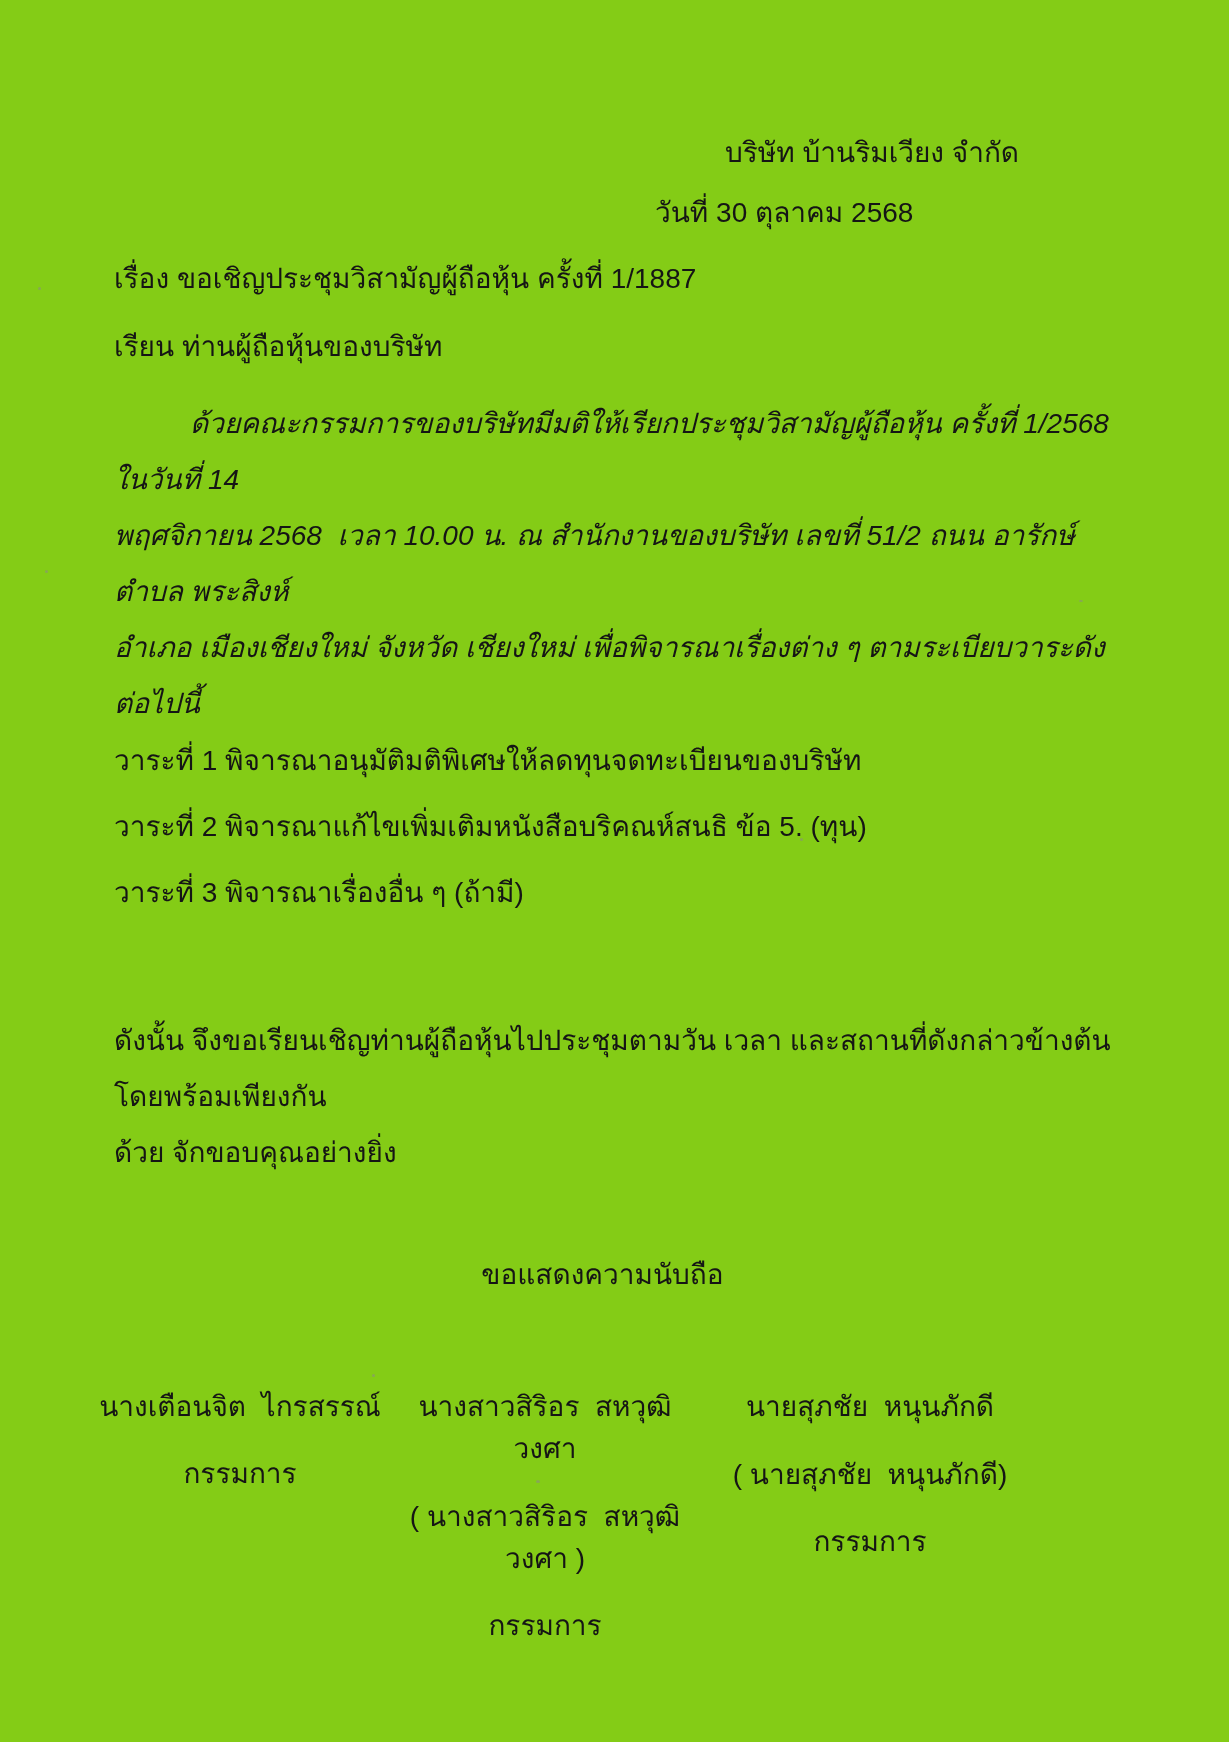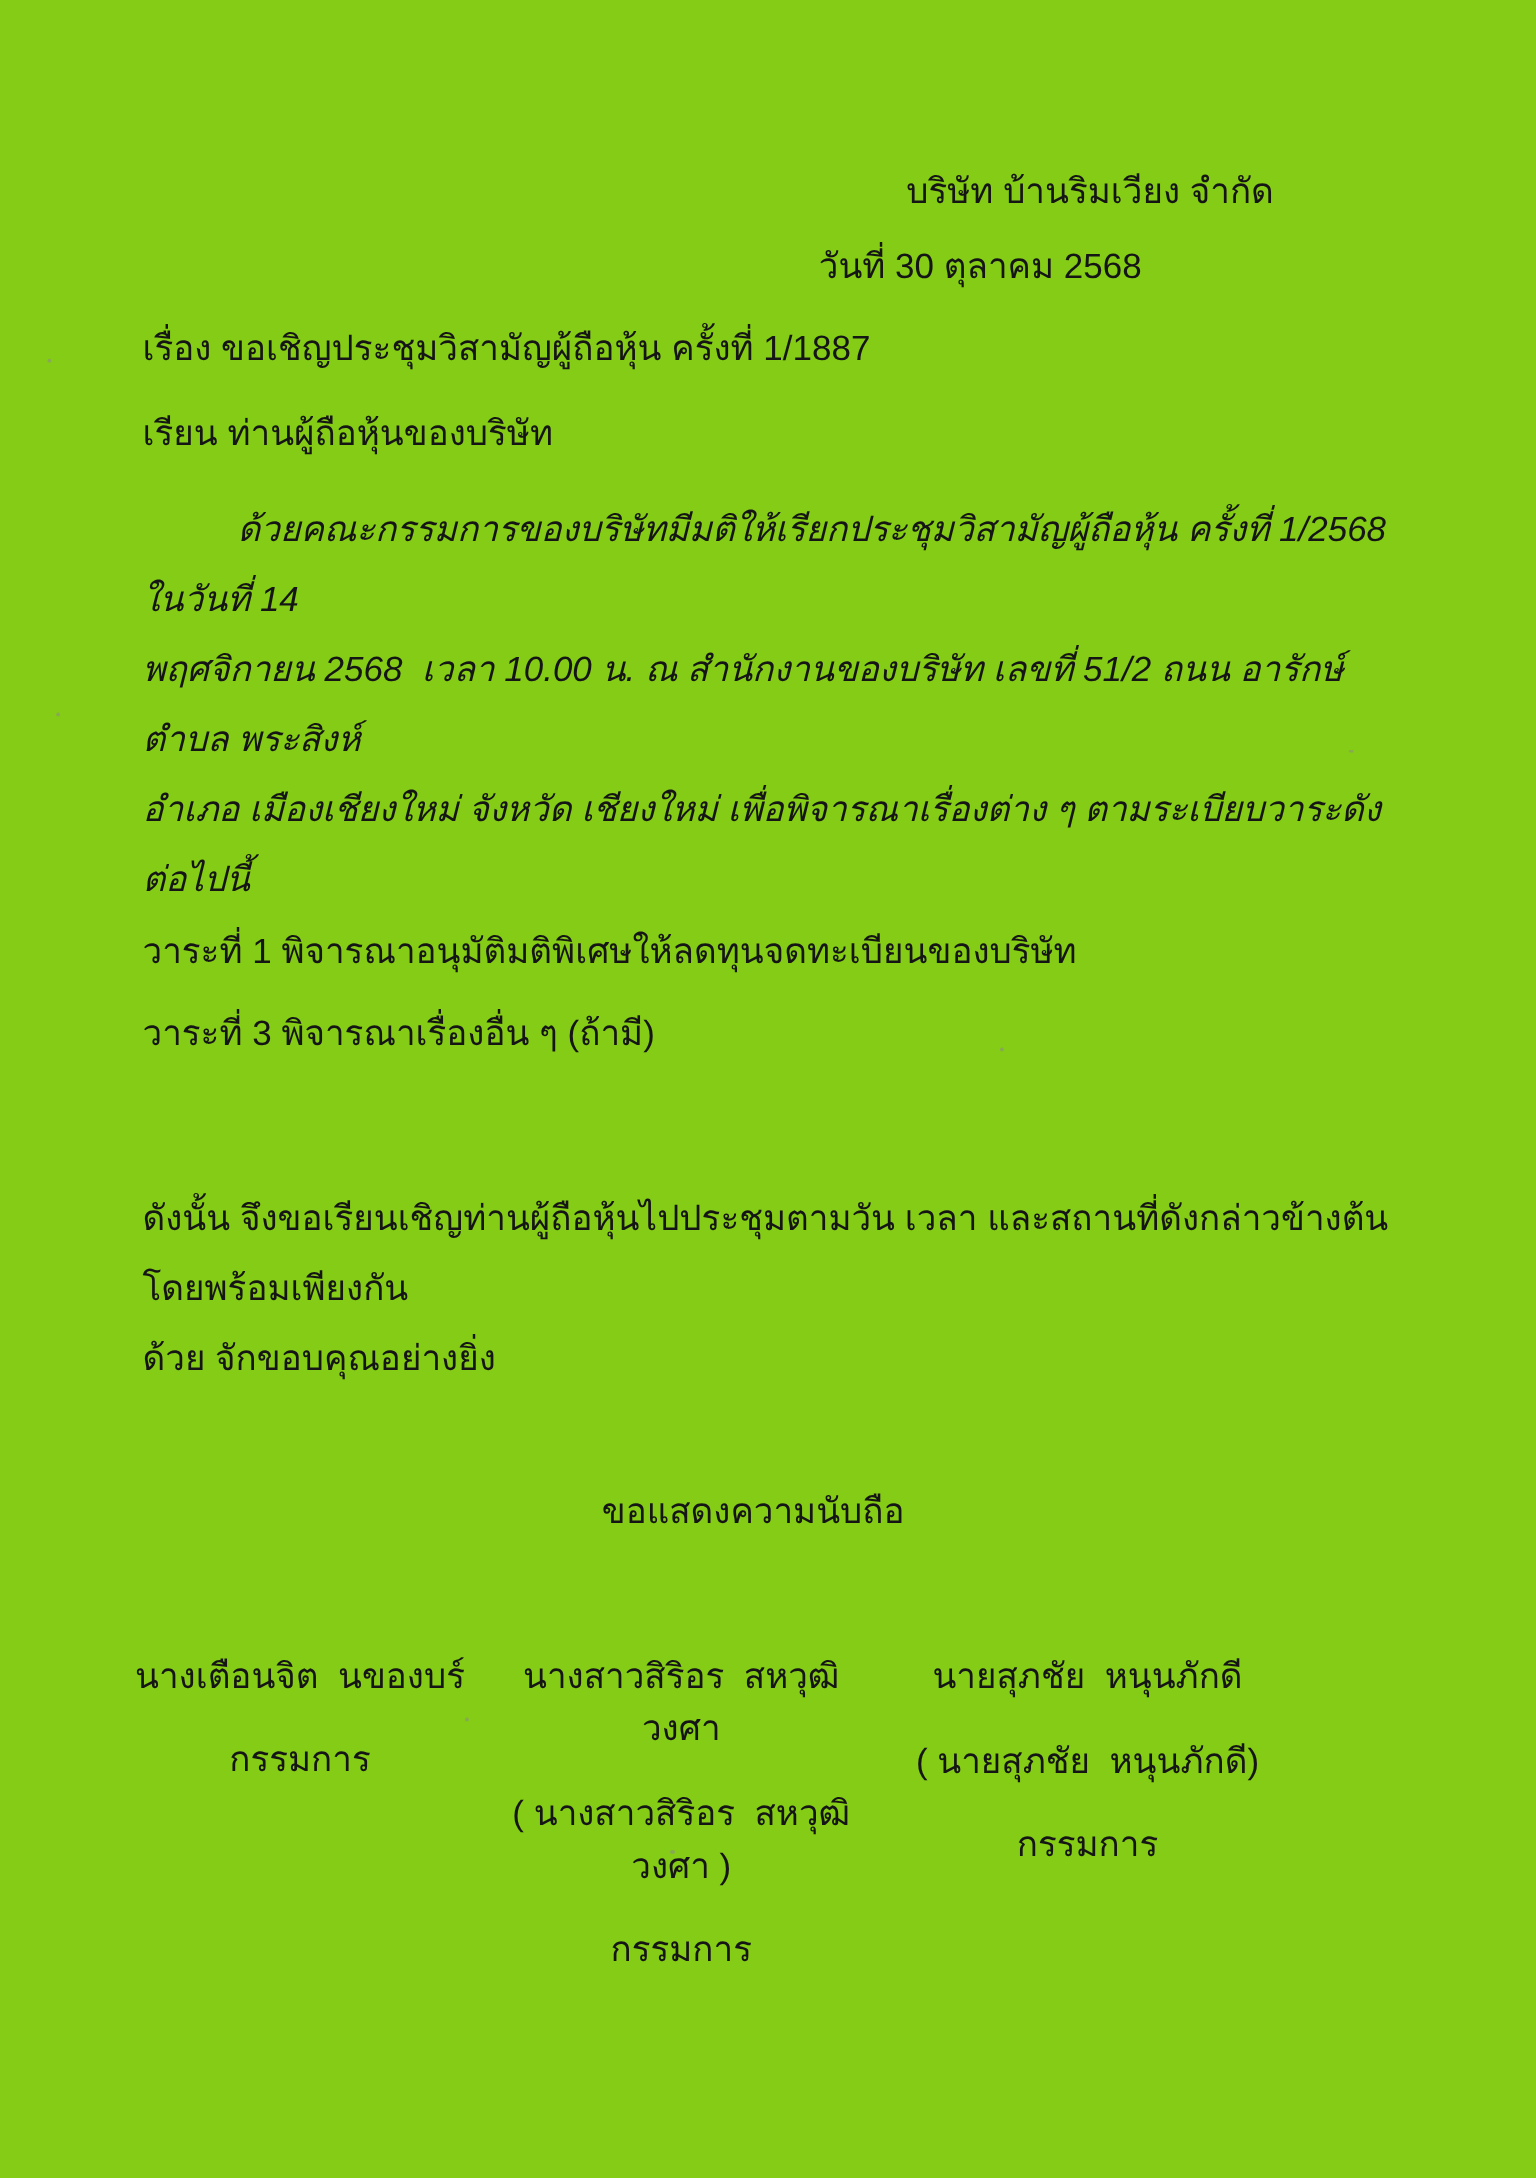--- a/index.html
+++ b/index.html
@@ -49,33 +49,34 @@
   <div class="line salutation">เรียน ท่านผู้ถือหุ้นของบริษัท</div>
 
   <div class="body-para">
     <div class="pline indent">ด้วยคณะกรรมการของบริษัทมีมติให้เรียกประชุมวิสามัญผู้ถือหุ้น ครั้งที่ 1/2568 ในวันที่ 14</div>
     <div class="pline">พฤศจิกายน 2568  เวลา 10.00 น. ณ สำนักงานของบริษัท เลขที่ 51/2 ถนน อารักษ์ ตำบล พระสิงห์</div>
     <div class="pline">อำเภอ เมืองเชียงใหม่ จังหวัด เชียงใหม่ เพื่อพิจารณาเรื่องต่าง ๆ ตามระเบียบวาระดังต่อไปนี้</div>
   </div>
 
   <div>
     <div class="line agenda-item-1">วาระที่ 1 พิจารณาอนุมัติมติพิเศษให้ลดทุนจดทะเบียนของบริษัท</div>
+    <div class="line agenda-item-2">วาระที่ 2 พิจารณาแก้ไขเพิ่มเติมหนังสือบริคณห์สนธิ ข้อ 5. (ทุน)</div>
     <div class="line agenda-item-3">วาระที่ 3 พิจารณาเรื่องอื่น ๆ (ถ้ามี)</div>
   </div>
 
   <div class="closing-para">
     <div class="pline">ดังนั้น จึงขอเรียนเชิญท่านผู้ถือหุ้นไปประชุมตามวัน เวลา และสถานที่ดังกล่าวข้างต้น โดยพร้อมเพียงกัน</div>
     <div class="pline">ด้วย จักขอบคุณอย่างยิ่ง</div>
   </div>
 
   <div class="line respect">ขอแสดงความนับถือ</div>
 
   <div class="signatures">
     <div class="sig-col sig-col-1">
-      <div class="sig-name">นางเตือนจิต  นของบร์</div>
+      <div class="sig-name">นางเตือนจิต  ไกรสรรณ์</div>
       <div class="sig-title">กรรมการ</div>
     </div>
     <div class="sig-col sig-col-2">
       <div class="sig-name">นางสาวสิริอร  สหวุฒิวงศา</div>
       <div class="sig-paren">( นางสาวสิริอร  สหวุฒิวงศา )</div>
       <div class="sig-title">กรรมการ</div>
     </div>
     <div class="sig-col sig-col-3">
       <div class="sig-name">นายสุภชัย  หนุนภักดี</div>
       <div class="sig-paren">( นายสุภชัย  หนุนภักดี)</div>

